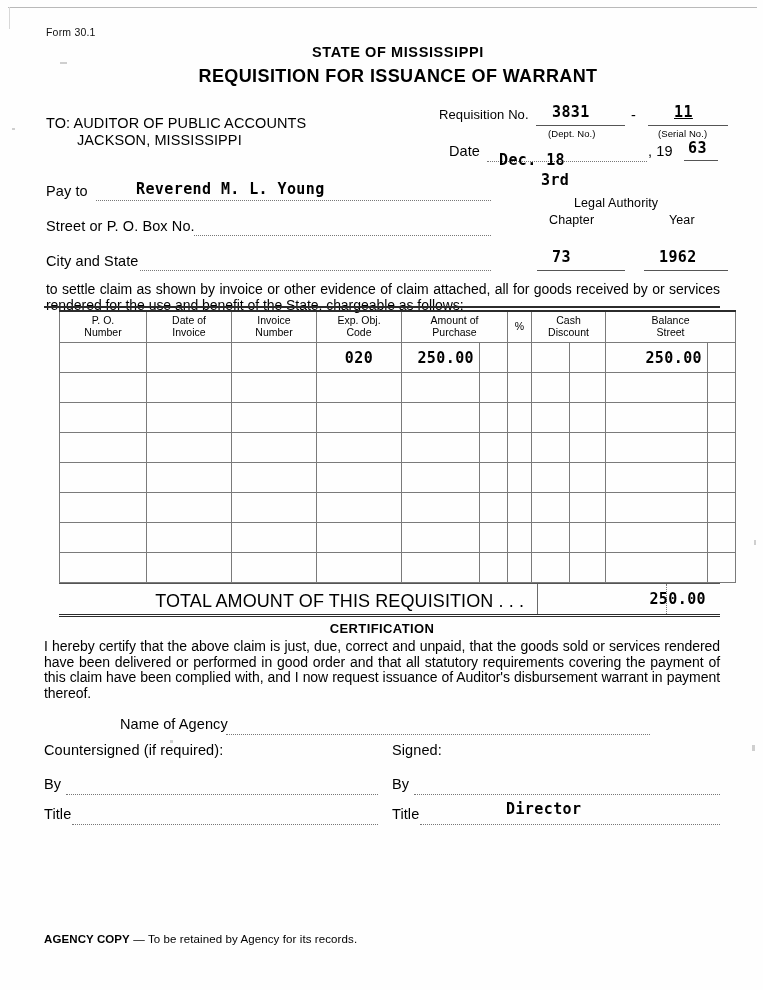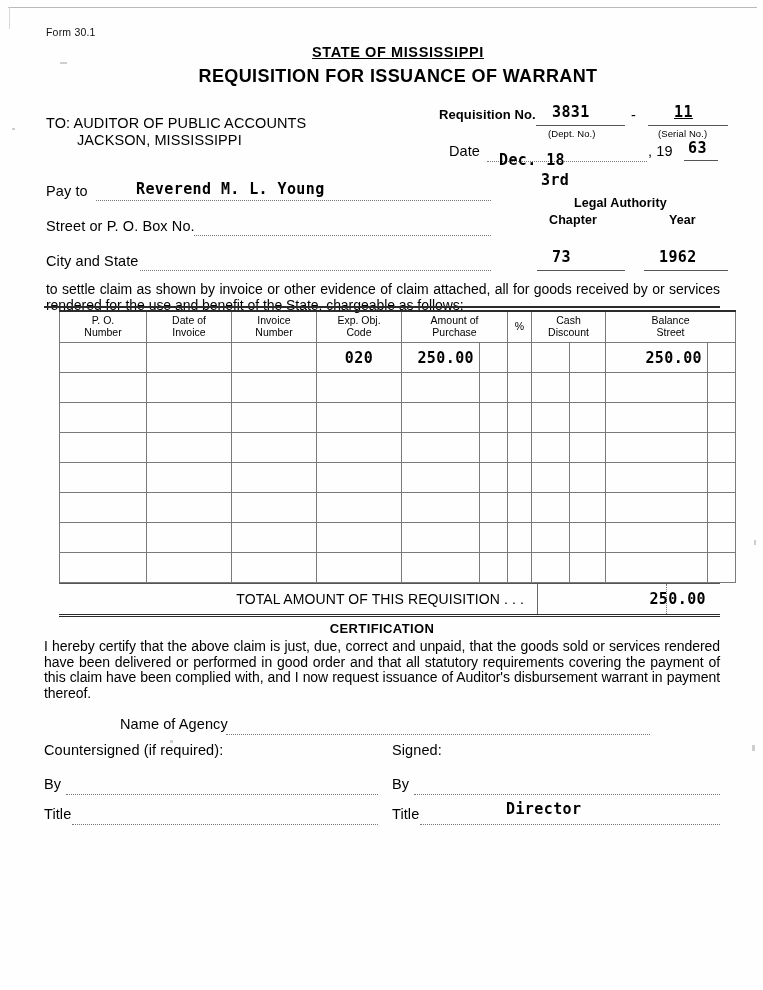--- a/index.html
+++ b/index.html
@@ -46,21 +46,20 @@
     color: #111;
     margin: 0 0 6px 2px;
   }
   .title1 {
     text-align: center;
     font-size: 14.5px;
     font-weight: bold;
     letter-spacing: .6px;
     margin: 0;
     padding-left: 32px;
-    text-decoration: underline;
   }
   .title2 {
     text-align: center;
     font-size: 18px;
     font-weight: bold;
     letter-spacing: .4px;
     margin: 6px 0 0 0;
     padding-left: 32px;
   }
 
@@ -68,21 +67,21 @@
     position: relative;
     height: 206px;
     margin-top: 14px;
   }
   .lbl {
     font-size: 14.5px;
     letter-spacing: .1px;
     white-space: nowrap;
   }
   .lbl-sm { font-size: 9.5px; }
-  .bold { font-weight: bold; }
+  .bold { font-weight: normal; }
 
   
   .ink {
     font-family: "DejaVu Sans Mono", monospace;
     font-weight: bold;
     font-size: 14px;
     letter-spacing: .4px;
     color: #000;
     white-space: nowrap;
   }
@@ -151,21 +150,21 @@
     position: relative;
     height: 30px;
     border-top: 1px solid #555;
     border-bottom: 3px double #2b2b2b;
     margin-top: 0;
   }
   .total-label {
     position: absolute;
     right: 196px;
     top: 7px;
-    font-size: 14px;
+    font-size: 18px;
     letter-spacing: .1px;
   }
   .total-val {
     position: absolute;
     right: 14px;
     top: 6px;
   }
   .total-sep {
     position: absolute;
     right: 182px; top: 0; bottom: 0;
@@ -458,13 +457,18 @@
       <div class="abs lbl" style="left:0px;top:92px;">Title</div>
       <div class="dline" style="left:28px;top:110px;width:306px;"></div>
       <div class="abs ink" style="left:70px;top:88px;"></div>
 
       <div class="abs lbl" style="left:348px;top:92px;">Title</div>
       <div class="dline" style="left:376px;top:110px;width:300px;"></div>
       <div class="abs ink ink-lg" style="left:462px;top:86px;">Director</div>
     </div>
   </div>
 
+  <div class="footer">
+    <b>AGENCY COPY</b>
+    <span>—</span>
+    <span>To be retained by Agency for its records.</span>
+  </div>
 </div>
 
 </body></html>

